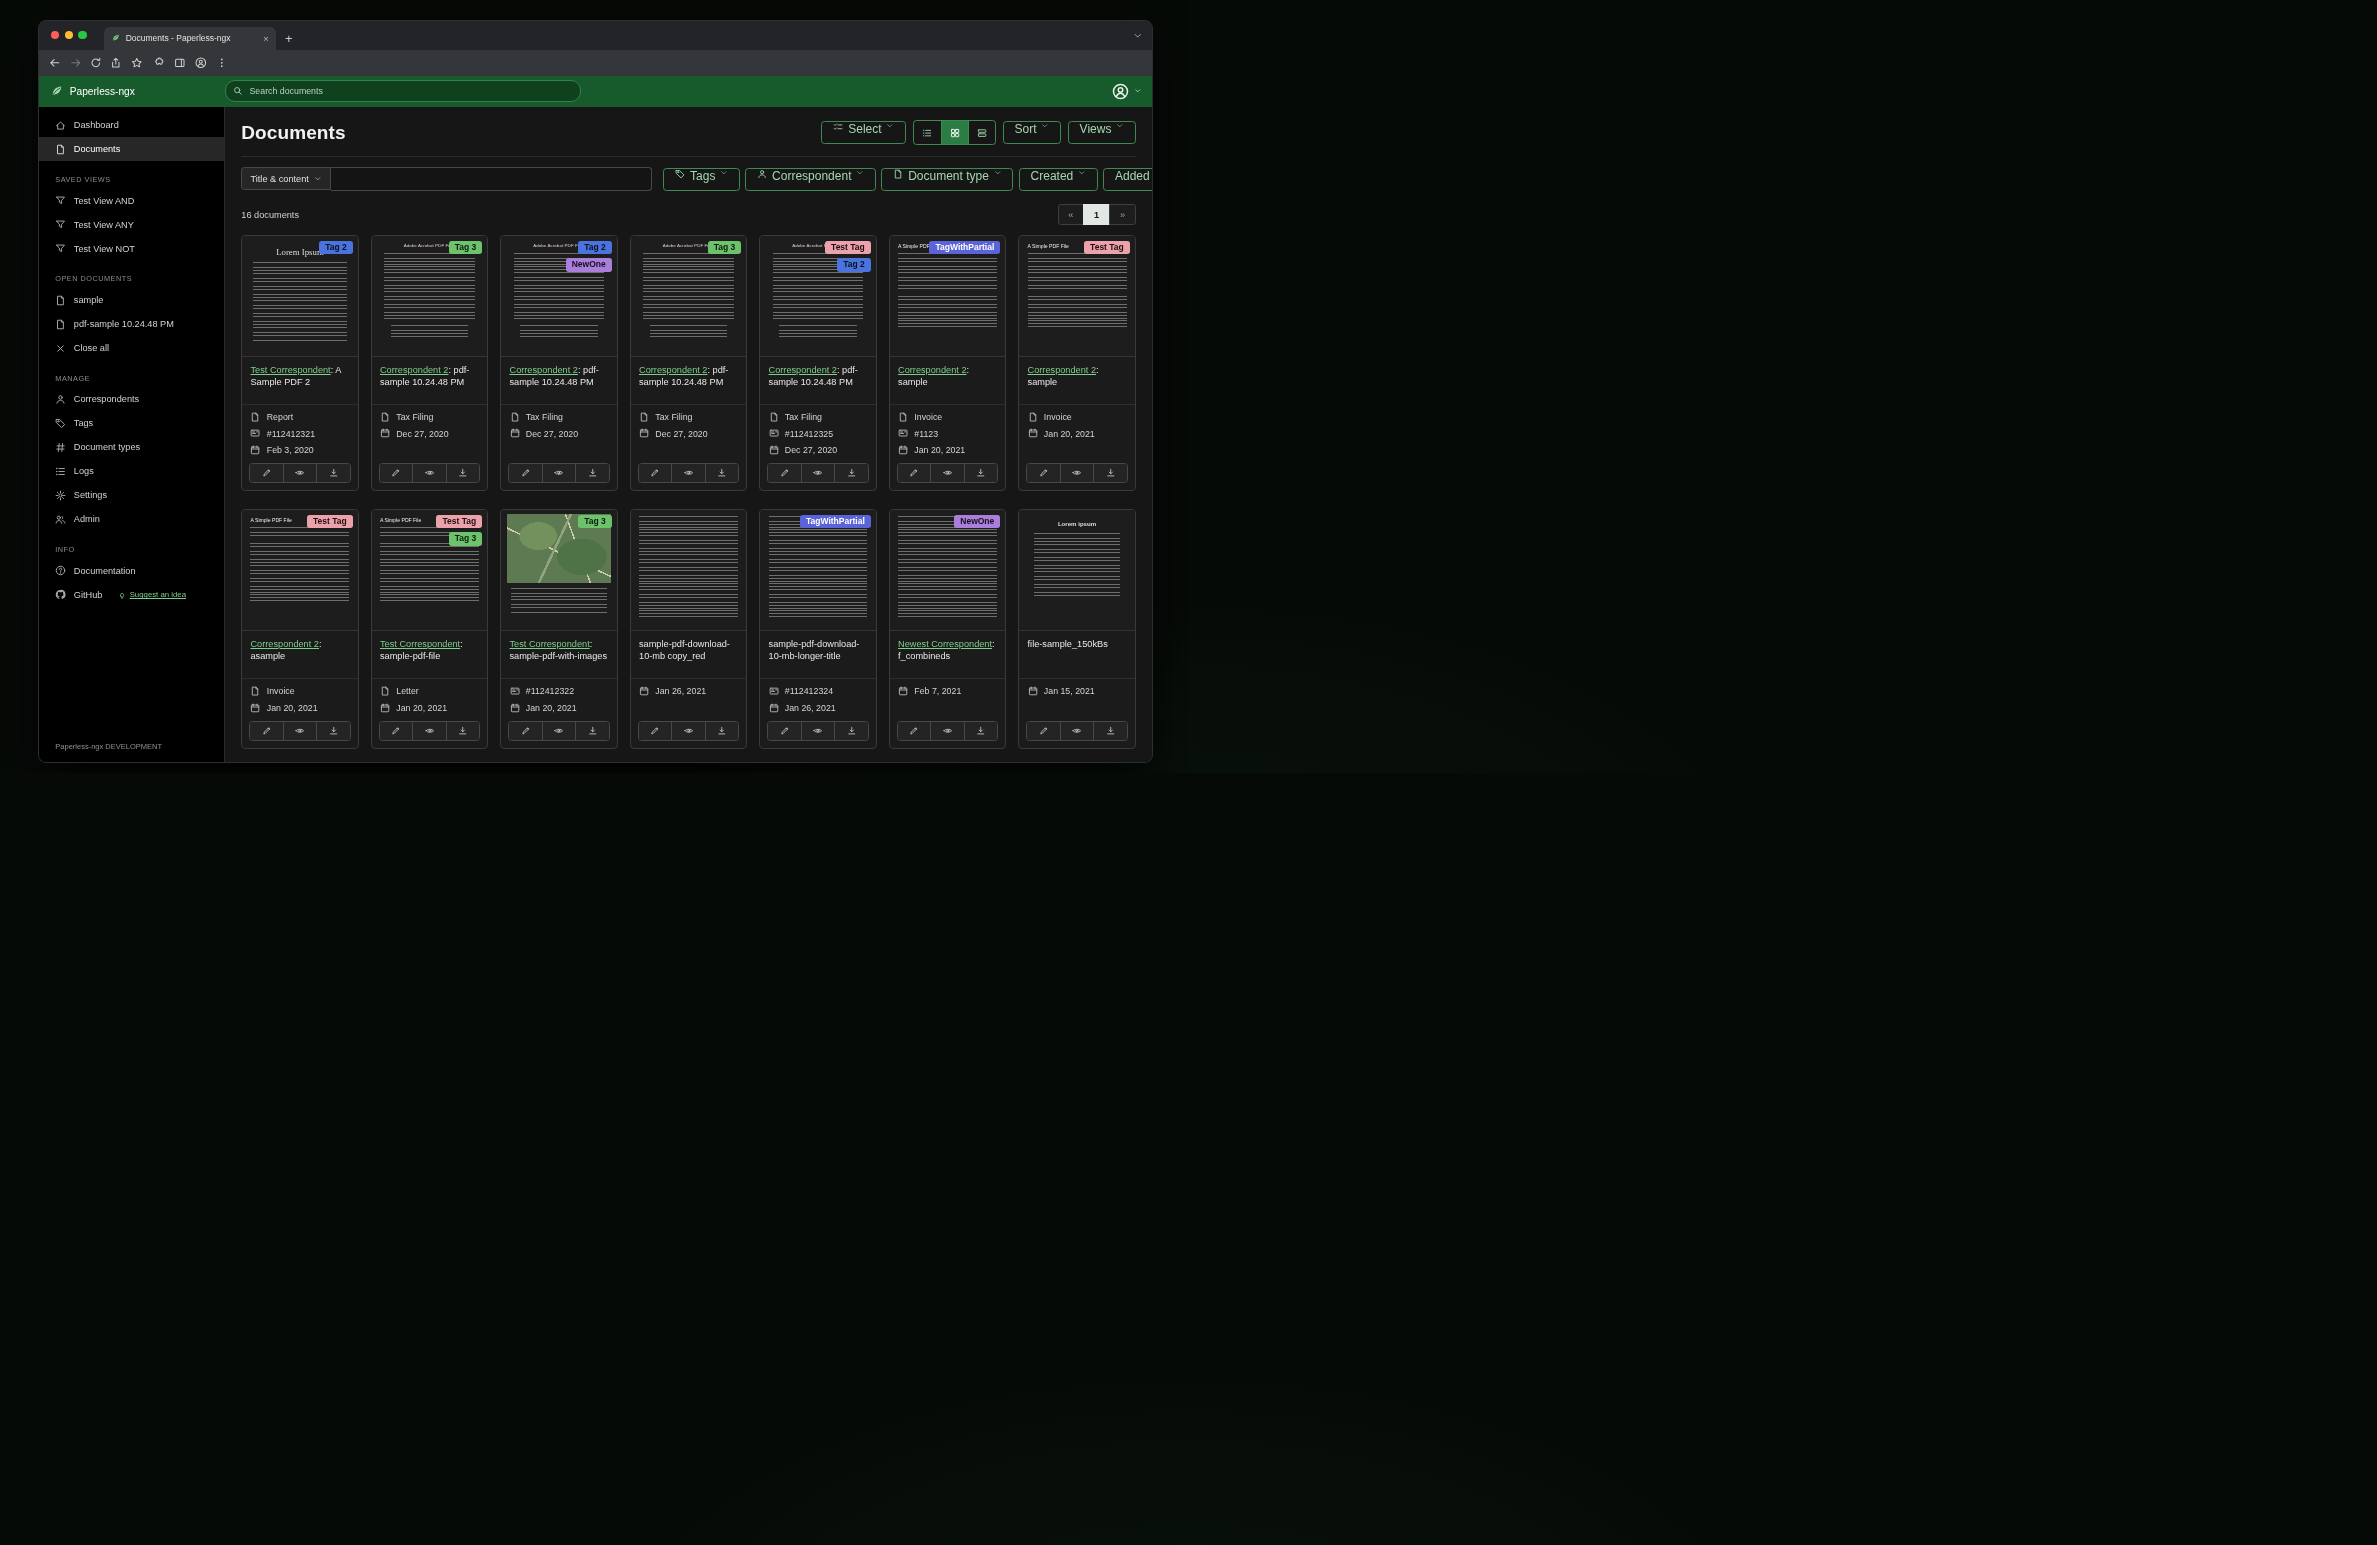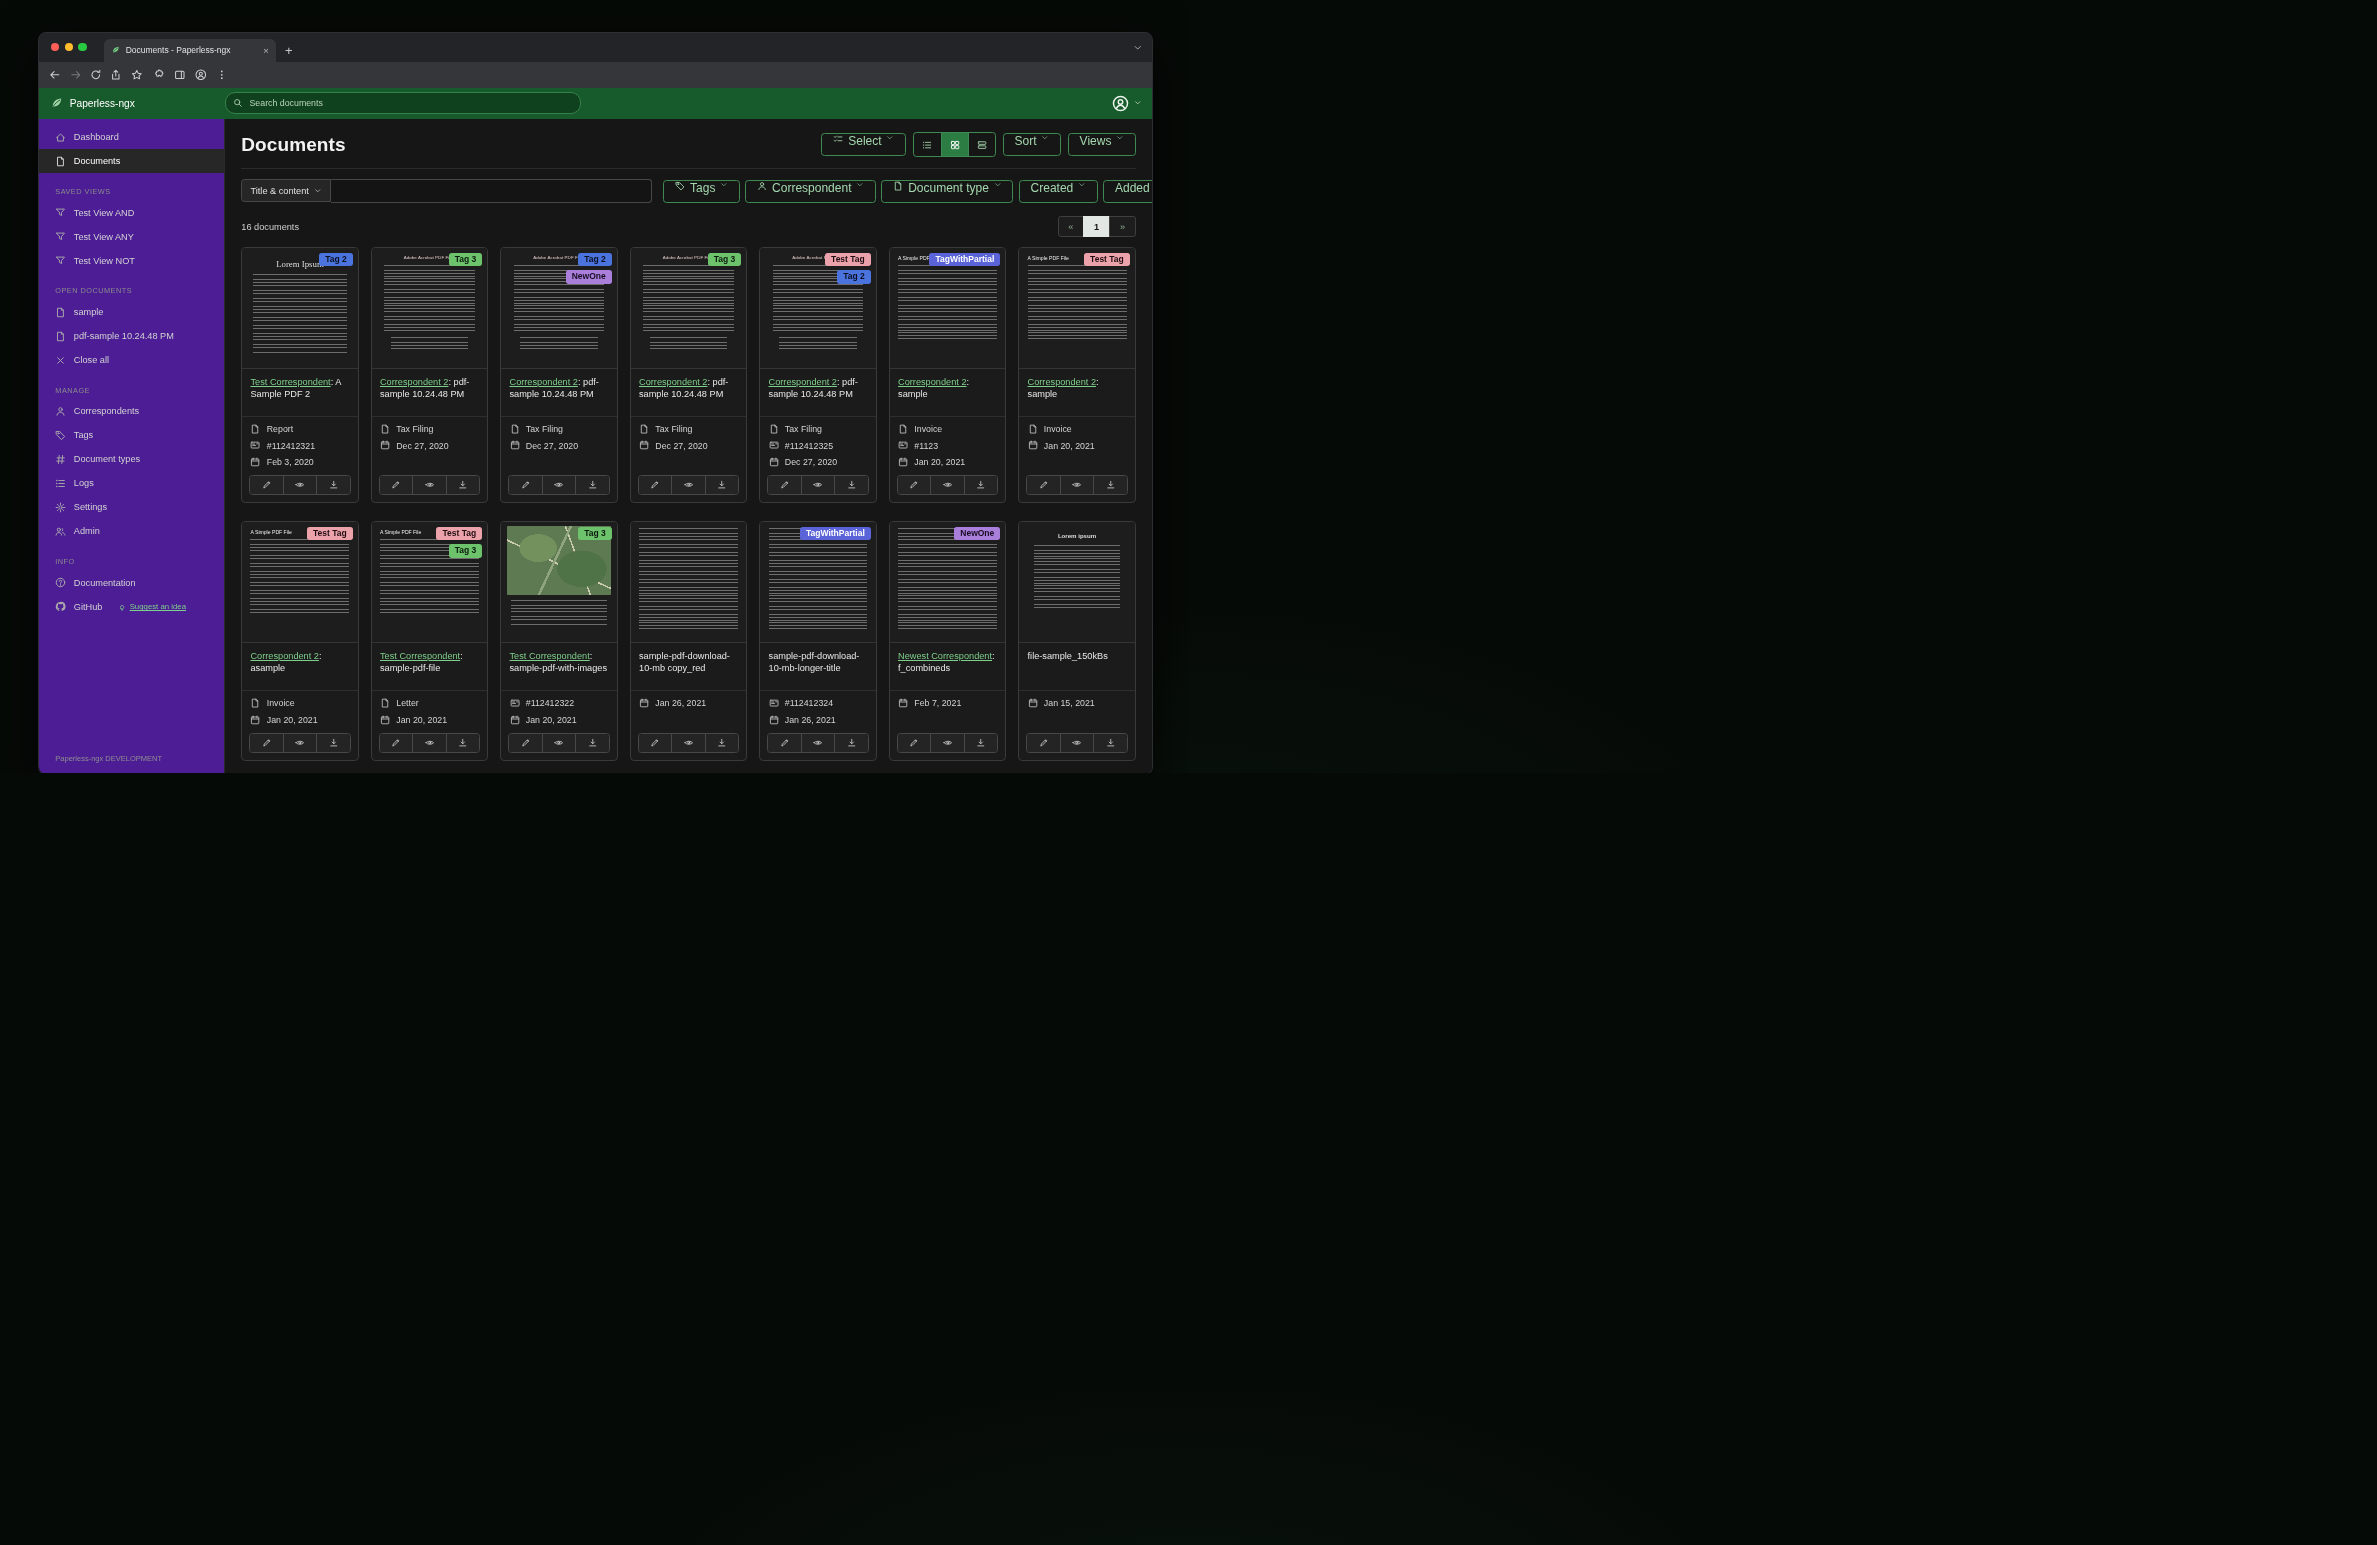--- a/index.html
+++ b/index.html
@@ -1,20 +1,20 @@
 <!DOCTYPE html>
 <html style="font-size:11px"><head>
 <meta charset="utf-8">
 <style>
   html,body{margin:0;padding:0}
   body{width:1189px;height:773px;position:relative;overflow:hidden;
        background:#060a07;
        background-image:radial-gradient(952px 476px at 50% 115%, rgba(23,90,43,.12), transparent 60%);
        font-family:"Liberation Sans","DejaVu Sans",sans-serif;color:#e8e8e8;}
-  .window{position:absolute;left:38px;top:32px;width:1113px;height:741px;border-radius:8.2px;
+  .window{position:absolute;left:38px;top:20px;width:1113px;height:741px;border-radius:8.2px;
           background:#1f2023;box-shadow:0 15px 48px rgba(0,0,0,.75);overflow:hidden;
           border:0.7px solid rgba(255,255,255,.07);display:flex;flex-direction:column}
   
   .tabstrip{height:28.5px;background:#232428;display:flex;align-items:flex-end;position:relative;flex:none;border-radius:8.2px 8.2px 0 0}
   .lights{position:absolute;left:12.2px;top:10.2px;display:flex;gap:5.4px}
   .light{width:8.2px;height:8.2px;border-radius:50%;display:inline-block;cursor:pointer}
   .l-red{background:#ff5f57}.l-yellow{background:#febc2e}.l-green{background:#28c840}
   .tab{margin-left:65px;height:23px;width:158px;background:#35363a;border-radius:6.1px 6.1px 0 0;
        display:flex;align-items:center;gap:5.4px;padding:0 6.8px;color:#e3e3e3;font-size:8.5px;cursor:pointer}
   .tab .i{width:9.5px;height:9.5px;color:#7ecf8b;flex:none}
@@ -39,21 +39,21 @@
   .hsearch{margin-left:90px;width:341px;height:20px;display:flex;align-items:center;gap:5.4px;
            background:rgba(0,0,0,.28);border:0.7px solid #36804a;border-radius:10px;padding:0 6.8px;color:#cfe4d2}
   .hsearch .i{width:9.5px;height:9.5px;color:#b9d4bd;flex:none}
   .hsearch input{flex:1;background:transparent;border:none;outline:none;color:#e8f2e8;font-size:8.8px;font-family:inherit}
   .hsearch input::placeholder{color:#b9d4bd}
   .havatar{margin-left:auto;display:flex;align-items:center;gap:4.1px;color:#eaf3ea;cursor:pointer}
   .havatar .av{width:17px;height:17px}
   .havatar .caret{width:7.5px;height:7.5px}
   .appbody{flex:1;display:flex;min-height:0}
   
-  .sidebar{width:185px;flex:none;background:#4c1d95;border-right:0.7px solid #2a2a2a;display:flex;flex-direction:column;
+  .sidebar{width:185px;flex:none;background:#000000;border-right:0.7px solid #2a2a2a;display:flex;flex-direction:column;
            padding-top:6.8px;font-size:9.2px;overflow:hidden}
   .nav-item{display:flex;align-items:center;gap:7.5px;height:24px;padding:0 8.2px 0 16.3px;color:#d2d2d2;cursor:pointer;white-space:nowrap}
   .nav-item .i{width:11px;height:11px;color:#a9a9a9;flex:none}
   .nav-item.active{background:#272727;color:#fff}
   .nav-item.active .i{color:#d6d6d6}
   .sec-title{margin:13.6px 16.3px 4.8px;font-size:7.3px;letter-spacing:0.5px;color:#8b8b8b}
   .suggest{margin-left:8.2px;color:#7ecf8b;font-size:7.8px;text-decoration:underline;display:flex;align-items:center;gap:3.4px;cursor:pointer}
   .suggest .i{width:8.2px;height:8.2px;color:#7ecf8b}
   .side-footer{margin:auto 16.3px 11px;color:#8f8f8f;font-size:7.5px;padding-top:17.7px;white-space:nowrap}
   

